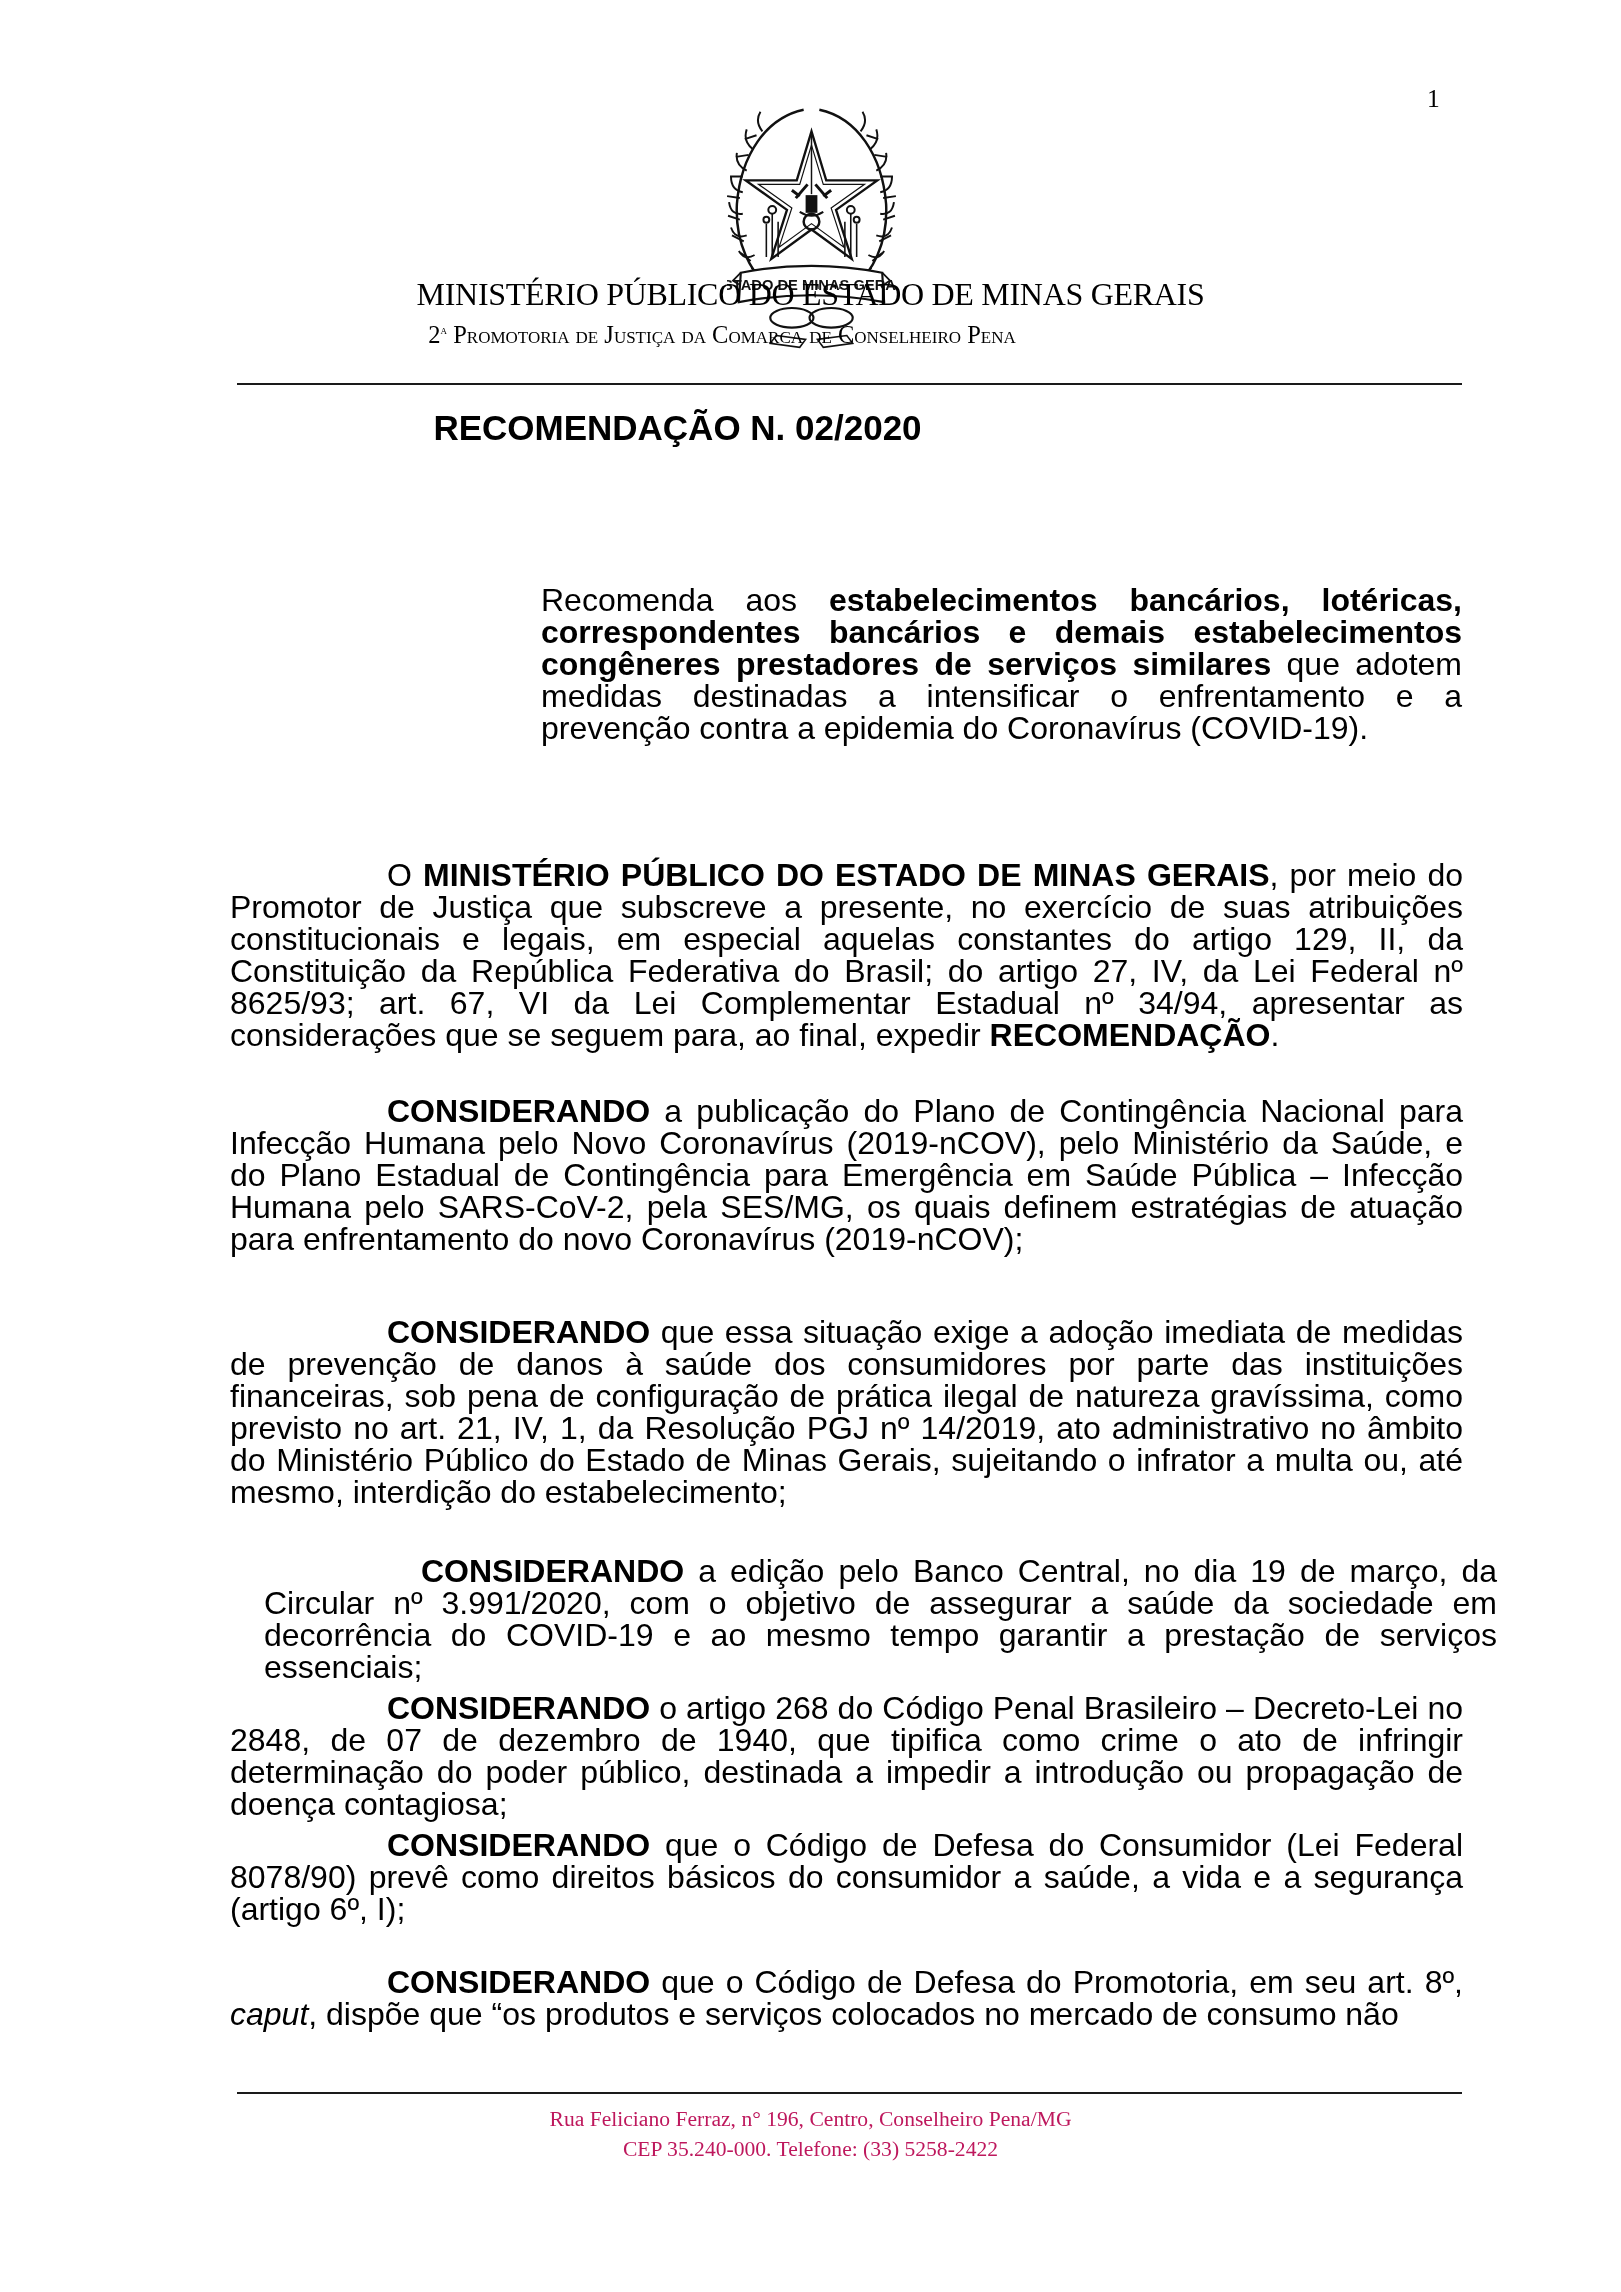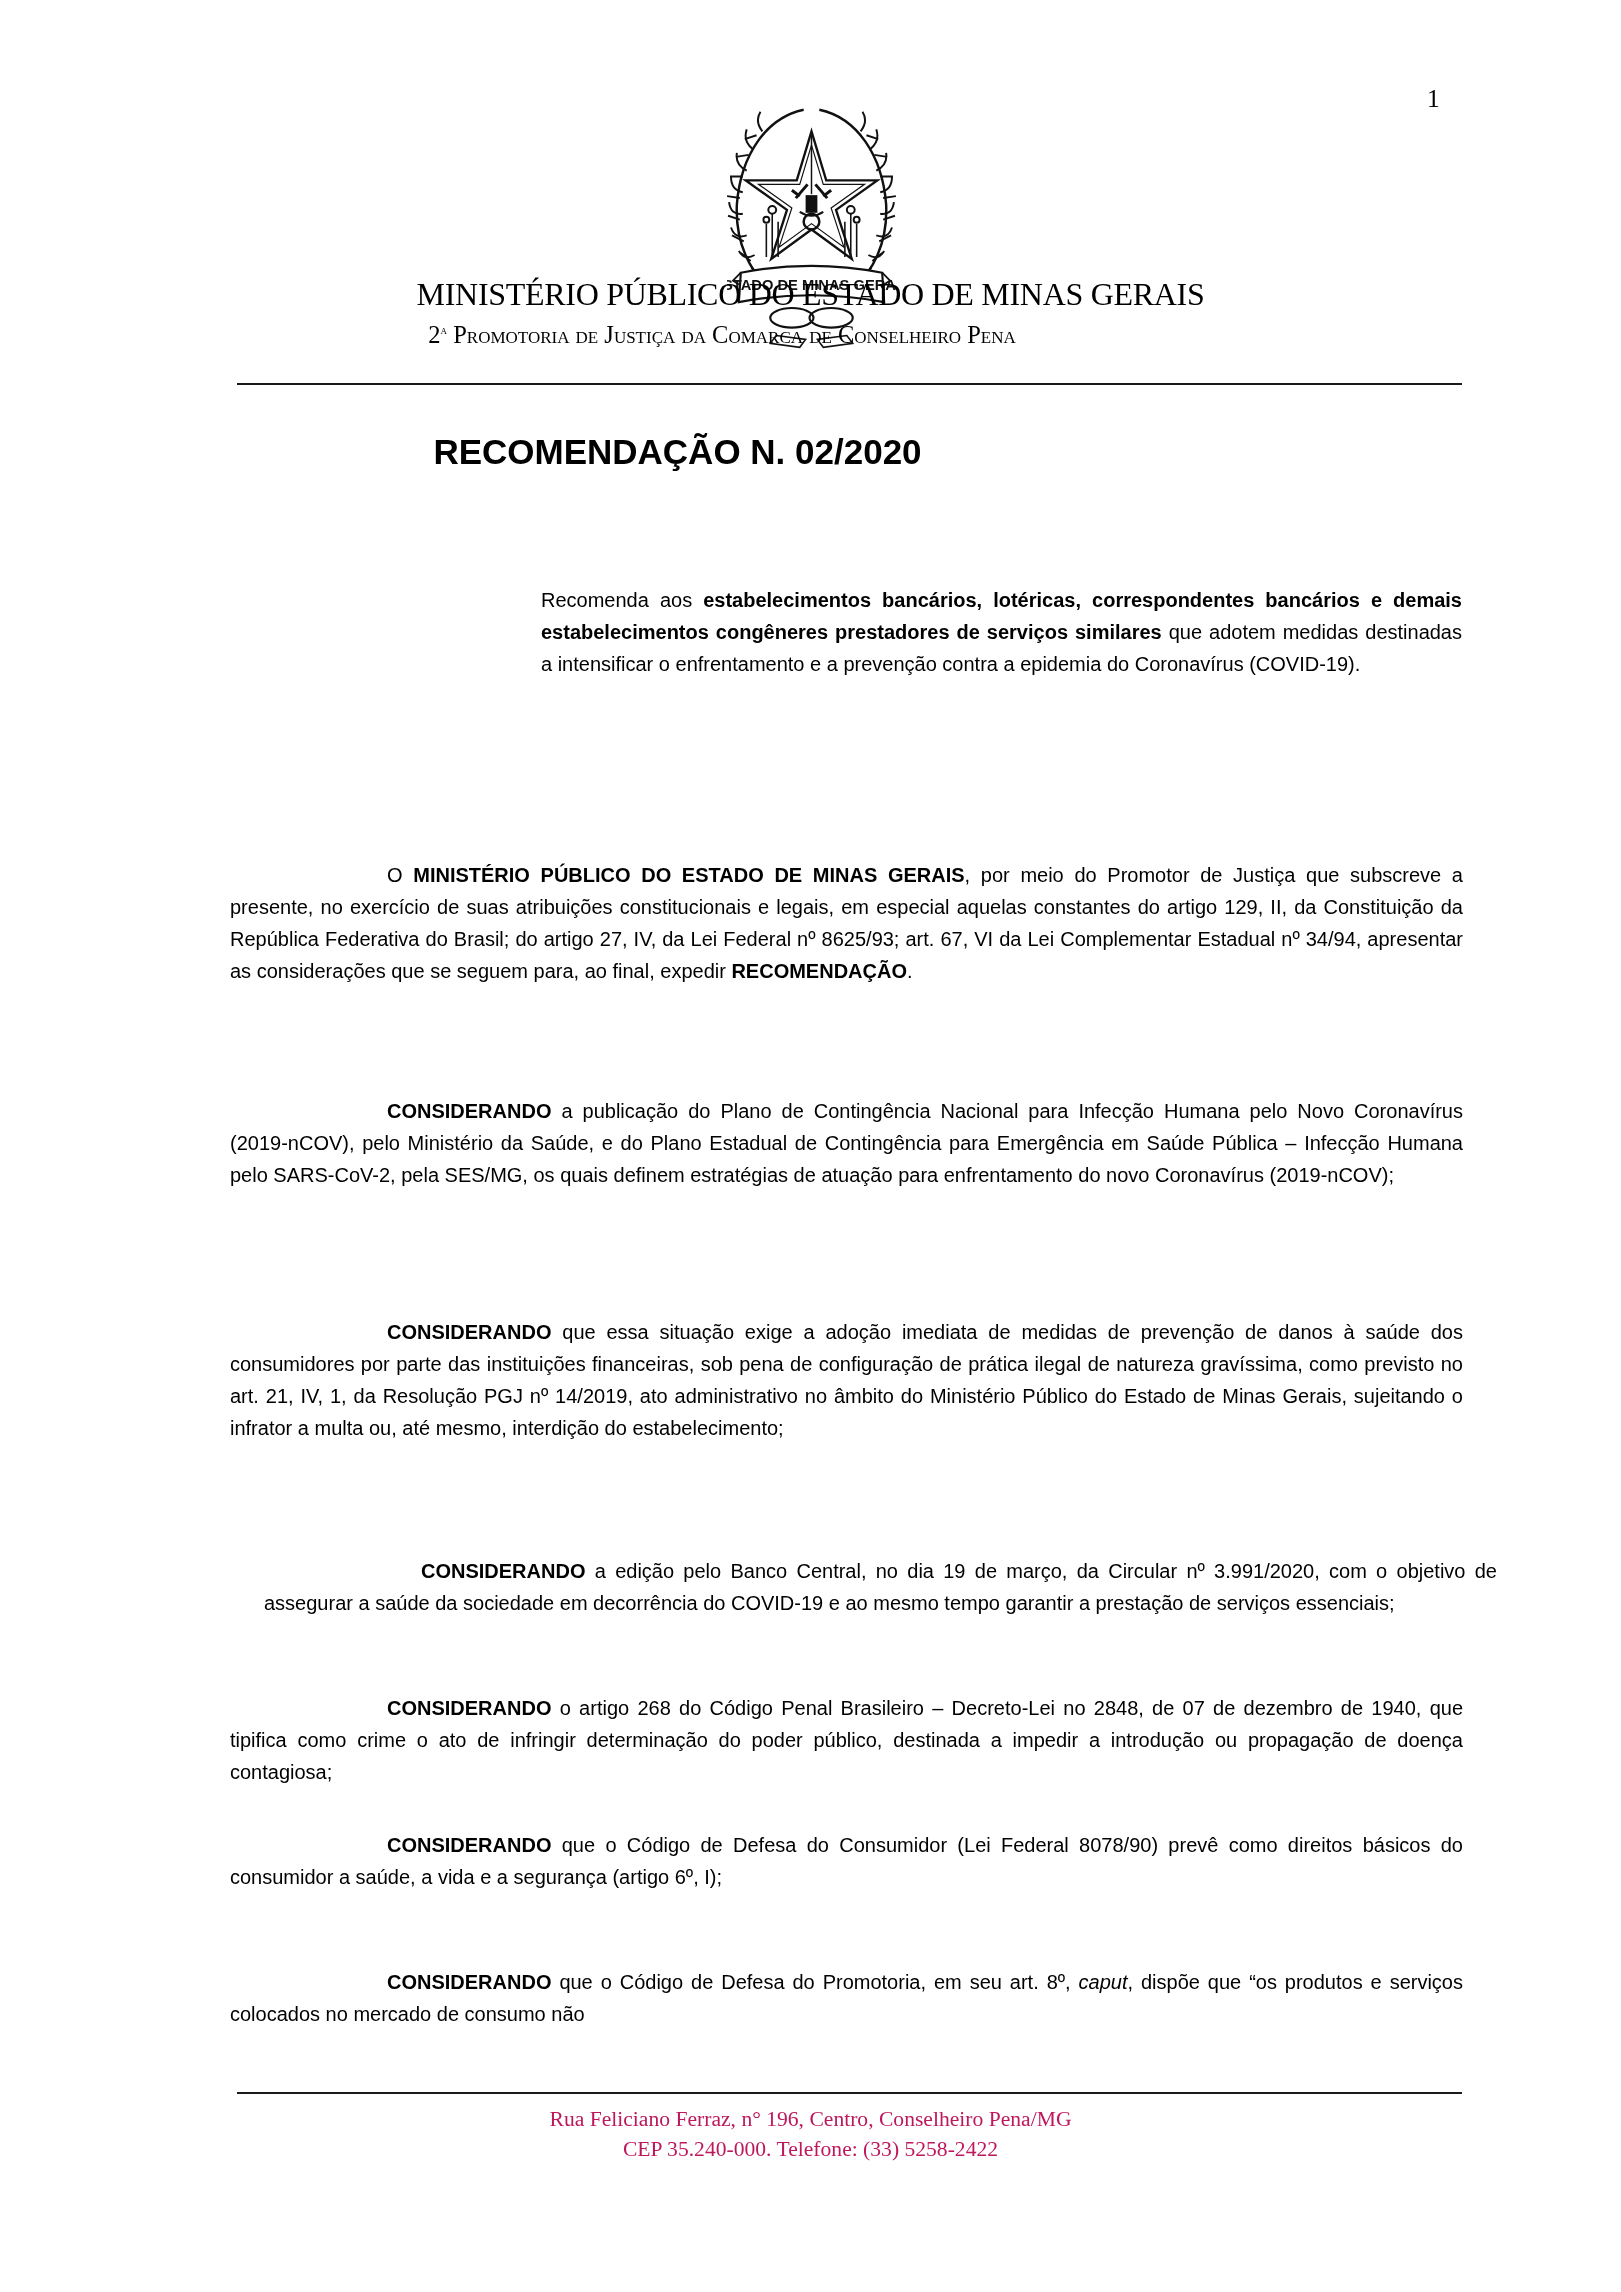--- a/index.html
+++ b/index.html
@@ -11,24 +11,24 @@
   #crest { left: 727px; top: 96px; width: 169px; height: 267px; }
 
   .hdr-title { left: 0; width: 1621px; top: 276px; text-align: center;
     font-family: "Liberation Serif", serif; font-size: 32px; letter-spacing: -0.3px; }
   .hdr-sub { left: 0; width: 1444px; top: 321px; text-align: center;
     font-family: "Liberation Serif", serif; font-size: 24.5px; font-variant: small-caps; }
   .hdr-sub sup { font-size: 12.7px; vertical-align: 8.8px; }
 
   .rule { left: 237px; width: 1225px; height: 2px; background: #1a1a1a; }
 
-  .doc-title { left: 0; width: 1355px; top: 432px; text-align: center;
+  .doc-title { left: 0; width: 1355px; top: 408px; text-align: center;
     font-family: "Liberation Sans", sans-serif; font-weight: bold; font-size: 35px; }
 
-  .para { font-family: "Liberation Sans", sans-serif; font-size: 20px; line-height: 32px;
+  .para { font-family: "Liberation Sans", sans-serif; font-size: 32px; line-height: 32px;
     text-align: justify; text-align-last: left; margin: 0; }
   .para b { font-weight: bold; }
   .summary { left: 541px; width: 921px; top: 584px; }
   .body-para { left: 230px; width: 1233px; text-indent: 157px; }
 
   .footer { left: 0; width: 1621px; text-align: center;
     font-family: "Liberation Serif", serif; font-size: 21.6px; color: #be185d; line-height: 28px; }
 </style>
 </head>
 <body>

